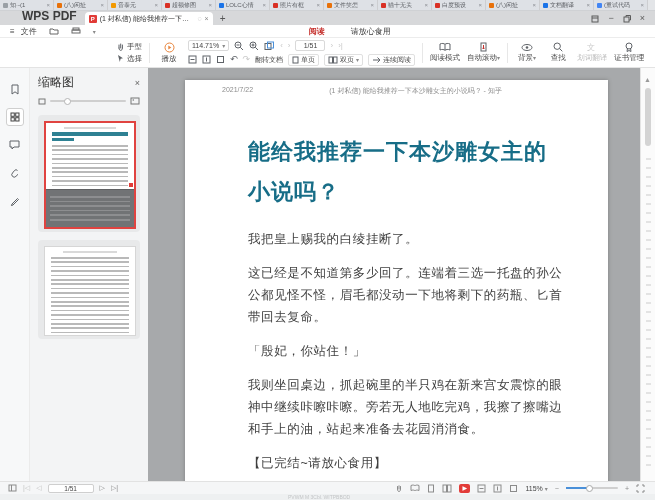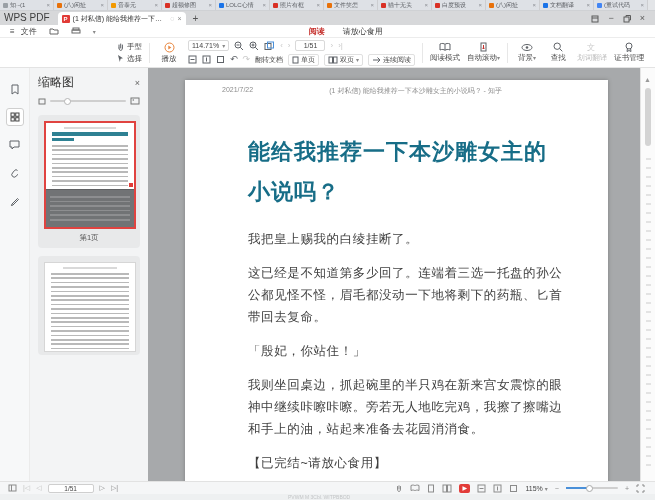--- a/index.html
+++ b/index.html
@@ -9,36 +9,36 @@
 
   
   .btabs { position:absolute; top:0; left:0; width:655px; height:11px; background:#e3e5e8; display:flex; align-items:stretch; overflow:hidden; border-bottom:1px solid #cfd1d4; }
   .btab { flex:0 0 54px; display:flex; align-items:center; gap:2px; padding:0 3px; border-right:1px solid #cdced1; background:#dee1e6; overflow:hidden; }
   .bfav { width:5px; height:5px; border-radius:1px; flex:0 0 auto; }
   .btxt { font-size:6px; color:#5a5d62; white-space:nowrap; overflow:hidden; flex:1; }
   .bx { font-size:6px; color:#8a8d92; flex:0 0 auto; }
 
   
   .wpsbar { position:absolute; top:11px; left:0; width:655px; height:14px; background:#d7d8da; display:flex; align-items:flex-end; }
-  .wps-app { font-size:10px; color:#3c3c3c; padding:0 8px 2px 4px; font-weight:normal; }
+  .wps-app { font-size:12px; color:#3c3c3c; padding:0 8px 2px 22px; font-weight:bold; }
   .wps-tab { height:13px; width:128px; background:#fff; border-radius:4px 4px 0 0; display:flex; align-items:center; gap:3px; padding:0 4px; }
   .pdf-ico { width:8px; height:8px; background:#e13b37; border-radius:1px; color:#fff; font-size:6px; font-weight:bold; line-height:8px; text-align:center; flex:0 0 auto; }
   .wps-title { font-size:7px; color:#333; white-space:nowrap; overflow:hidden; flex:1; }
   .tab-dot { font-size:7px; color:#9a9a9a; } .tab-x { font-size:7px; color:#8a8a8a; }
   .wps-plus { font-size:10px; color:#555; padding:0 7px 1px 7px; }
   .winctl { margin-left:auto; display:flex; align-items:center; gap:9px; padding:0 10px 2px 0; color:#5b5b5b; }
   .winctl svg { display:block; }
   .winctl .glyph { font-size:9px; line-height:9px; }
 
   
   .menubar { position:absolute; top:25px; left:0; width:655px; height:13px; background:#fff; display:flex; align-items:center; border-bottom:1px solid #ececec; }
   .m-left { display:flex; align-items:center; gap:6px; padding-left:10px; color:#444; }
   .m-ham { font-size:8px; } .m-file { font-size:8px; }
   .m-ic { display:flex; align-items:center; gap:5px; margin-left:6px; color:#666; }
-  .m-tabs { display:flex; gap:16px; margin-left:212px;justify-content:space-between; }
+  .m-tabs { display:flex; gap:24px; margin-left:212px;justify-content:space-between; }
   .m-tab { font-size:8px; color:#3f3f3f; position:relative; padding:2px 1px; }
   .m-tab.active { color:#c5302c; font-weight:bold; }
   .m-tab.active::after { content:""; position:absolute; left:0; right:0; bottom:-2px; height:2px; background:#c5302c; }
 
   
   .toolbar { position:absolute; top:38px; left:0; width:655px; height:30px; background:#fff; border-bottom:1px solid #e3e3e3; display:flex; align-items:center; padding-left:116px; gap:7px; }
   .vdiv { width:1px; height:20px; background:#e7e7e7; flex:0 0 auto; }
   .tb-2rows { display:flex; flex-direction:column; gap:2px; }
   .tb-inline { display:flex; align-items:center; gap:2px; font-size:7.5px; color:#474747; }
   .tb-stack { display:flex; flex-direction:column; align-items:center; gap:1px; font-size:7.5px; color:#474747; min-width:24px; }
@@ -449,21 +449,20 @@
 
       <div class="thumb-card">
         <div class="thumb-pg p1">
           <div class="t-head"></div>
           <div class="tl1"></div>
             <div class="tl2"></div>
           <div class="t-body"></div>
           <span class="t-reddot"></span>
           <div class="t-dark"></div>
         </div>
-        <div class="t-label">第1页</div>
       </div>
 
 
       <div class="thumb-card">
         <div class="thumb-pg p3">
           <div class="t-head"></div>
           <div class="t-body short"></div>
         </div>
       </div>
     </div>

